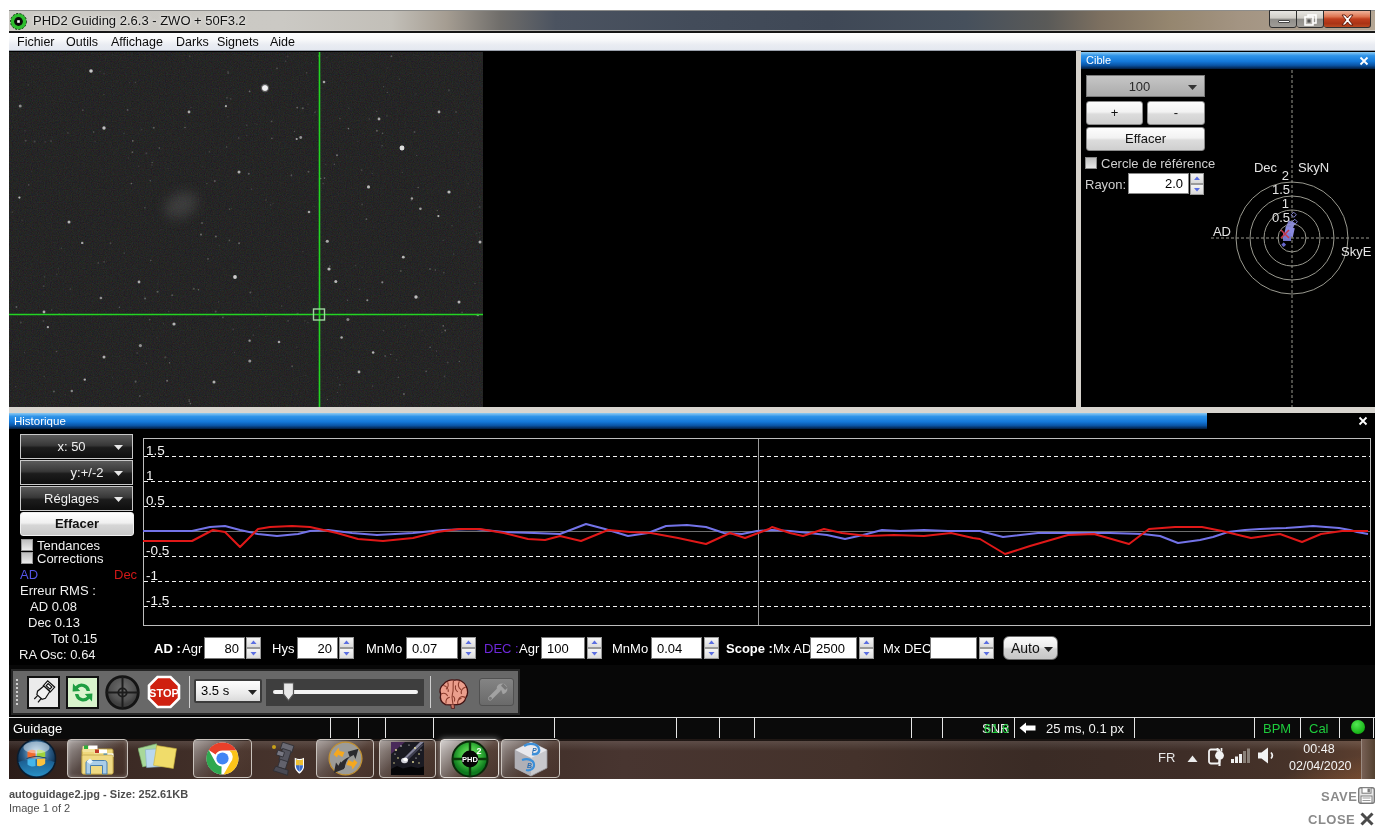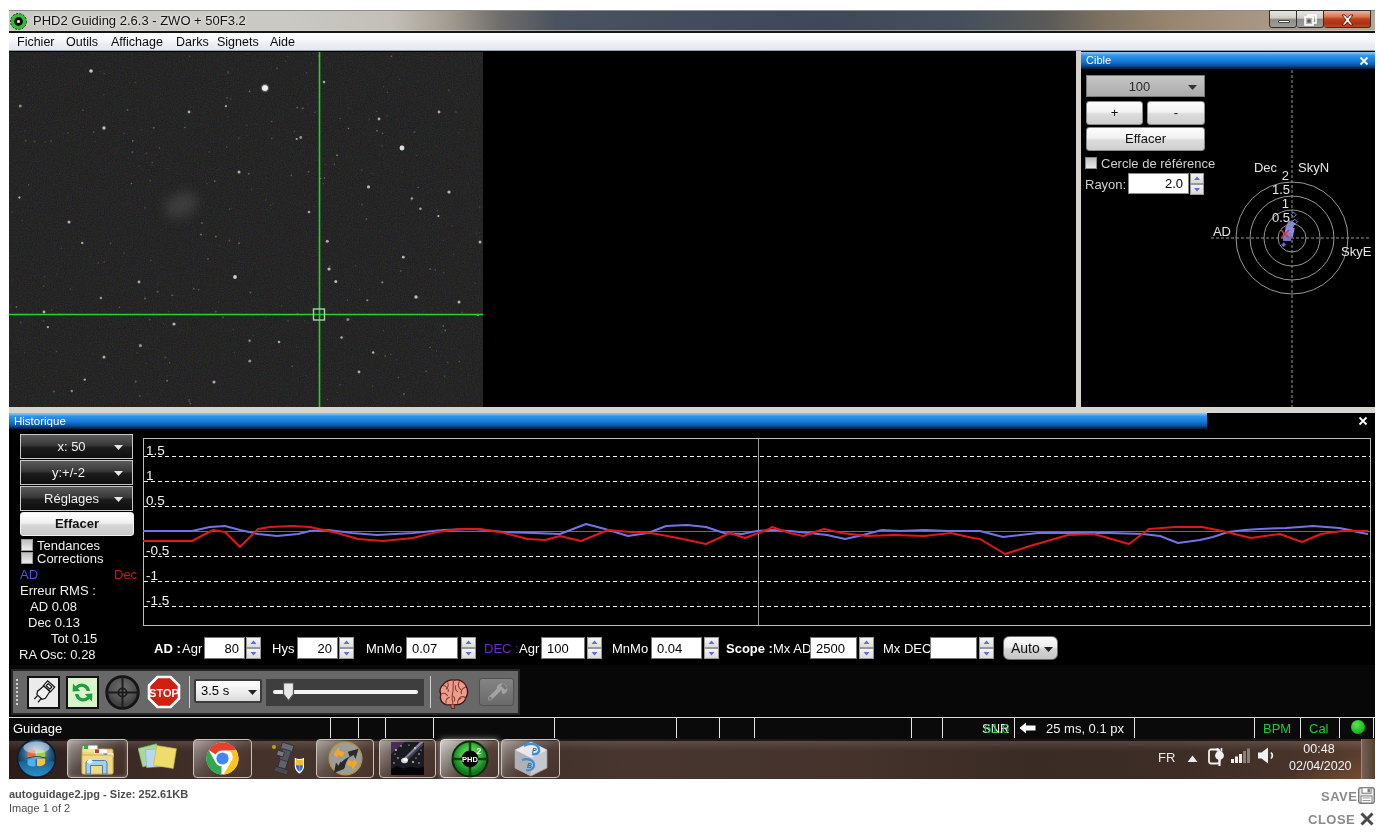--- a/index.html
+++ b/index.html
@@ -471,21 +471,21 @@
   </svg>
 </div>
 
 <div class="abs" style="left:20px; top:434px; width:113px; height:25px; border:1px solid #c8c8c8; background:linear-gradient(#5a5a5a,#383838 45%,#1c1c1c 55%,#0e0e0e);">
   <span class="abs" style="left:0; right:10px; top:4px; text-align:center; font-size:13px; color:#f0f0f0;">x: 50</span>
   <svg class="abs" style="left:92px; top:9px;" width="11" height="7" viewBox="0 0 11 7">
       <path d="M1 1 L5.5 6 L10 1 Z" fill="#e8e8e8"></path>
     </svg>
 </div>
 <div class="abs" style="left:20px; top:460px; width:113px; height:25px; border:1px solid #c8c8c8; background:linear-gradient(#5a5a5a,#383838 45%,#1c1c1c 55%,#0e0e0e);">
-  <span class="abs" style="left:0; right:10px; top:4px; text-align:left; font-size:13px; color:#f0f0f0;padding-left:31px;">y:+/-2</span>
+  <span class="abs" style="left:0; right:10px; top:4px; text-align:center; font-size:13px; color:#f0f0f0;padding-left:31px;">y:+/-2</span>
   <svg class="abs" style="left:92px; top:9px;" width="11" height="7" viewBox="0 0 11 7">
       <path d="M1 1 L5.5 6 L10 1 Z" fill="#e8e8e8"></path>
     </svg>
 </div>
 <div class="abs" style="left:20px; top:486px; width:113px; height:25px; border:1px solid #c8c8c8; background:linear-gradient(#5a5a5a,#383838 45%,#1c1c1c 55%,#0e0e0e);">
   <span class="abs" style="left:0; right:10px; top:4px; text-align:center; font-size:13px; color:#f0f0f0;">Réglages</span>
   <svg class="abs" style="left:92px; top:9px;" width="11" height="7" viewBox="0 0 11 7">
       <path d="M1 1 L5.5 6 L10 1 Z" fill="#e8e8e8"></path>
     </svg>
 </div>
@@ -494,21 +494,21 @@
 <div class="abs" style="left:21px; top:539px; width:12px; height:12px; background:linear-gradient(#bfbfbf,#ececec); border:1px solid #999;"></div>
 <span class="abs" style="left:37px; top:538px; font-size:13px; color:#f0f0f0;">Tendances</span>
 <div class="abs" style="left:21px; top:552px; width:12px; height:12px; background:linear-gradient(#bfbfbf,#ececec); border:1px solid #999;"></div>
 <span class="abs" style="left:37px; top:551px; font-size:13px; color:#f0f0f0;">Corrections</span>
 <span class="abs" style="left:20px; top:567px; font-size:13px; color:#5555e8;">AD</span>
 <span class="abs" style="left:114px; top:567px; font-size:13px; color:#d01818;">Dec</span>
 <span class="abs" style="left:20px; top:583px; font-size:13px; color:#f0f0f0;">Erreur RMS :</span>
 <span class="abs" style="left:30px; top:599px; font-size:13px; color:#f0f0f0;">AD  0.08</span>
 <span class="abs" style="left:28px; top:615px; font-size:13px; color:#f0f0f0;">Dec  0.13</span>
 <span class="abs" style="left:31px; top:631px; font-size:13px; color:#f0f0f0;margin-left:20px;">Tot  0.15</span>
-<span class="abs" style="left:19px; top:647px; font-size:13px; color:#f0f0f0;">RA Osc: 0.28</span>
+<span class="abs" style="left:19px; top:647px; font-size:13px; color:#f0f0f0;">RA Osc: 0.64</span>
 
 <svg class="abs" style="left:143px; top:438px;" width="1228" height="188" viewBox="0 0 1228 188">
   <rect x="0.5" y="0.5" width="1227" height="187" fill="#000" stroke="#bdbdbd"></rect>
   <g stroke="#f2f2f2" stroke-width="1" stroke-dasharray="4 3">
     <line x1="1" y1="18.5" x2="1227" y2="18.5"></line>
     <line x1="1" y1="43.5" x2="1227" y2="43.5"></line>
     <line x1="1" y1="68.5" x2="1227" y2="68.5"></line>
     <line x1="1" y1="118.5" x2="1227" y2="118.5"></line>
     <line x1="1" y1="143.5" x2="1227" y2="143.5"></line>
     <line x1="1" y1="168.5" x2="1227" y2="168.5"></line>

